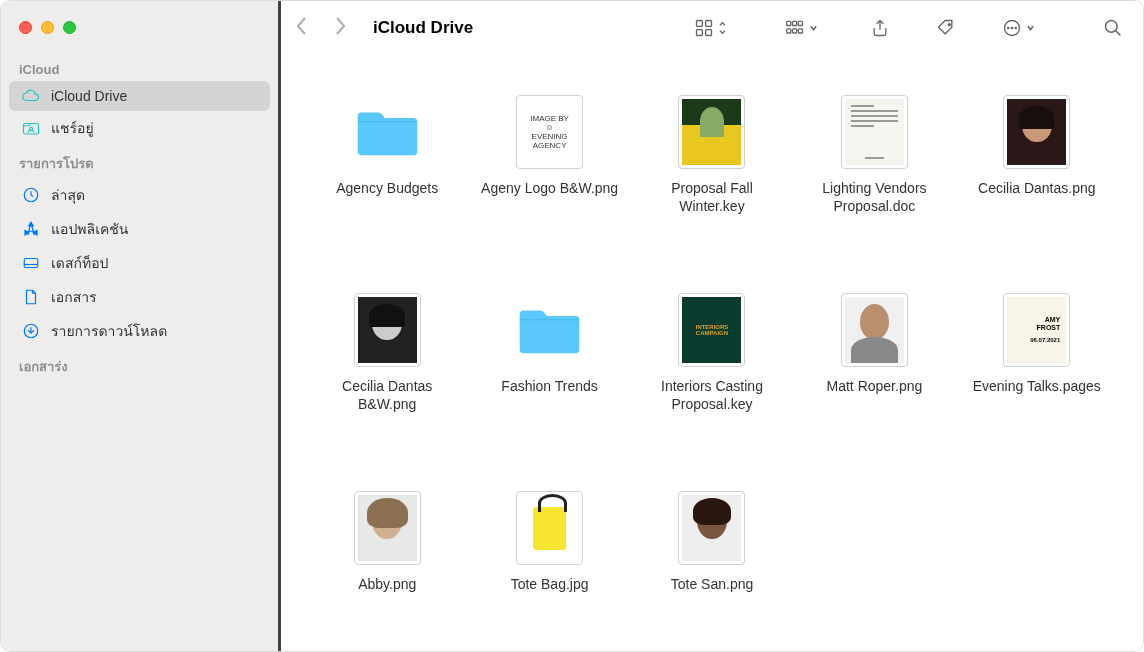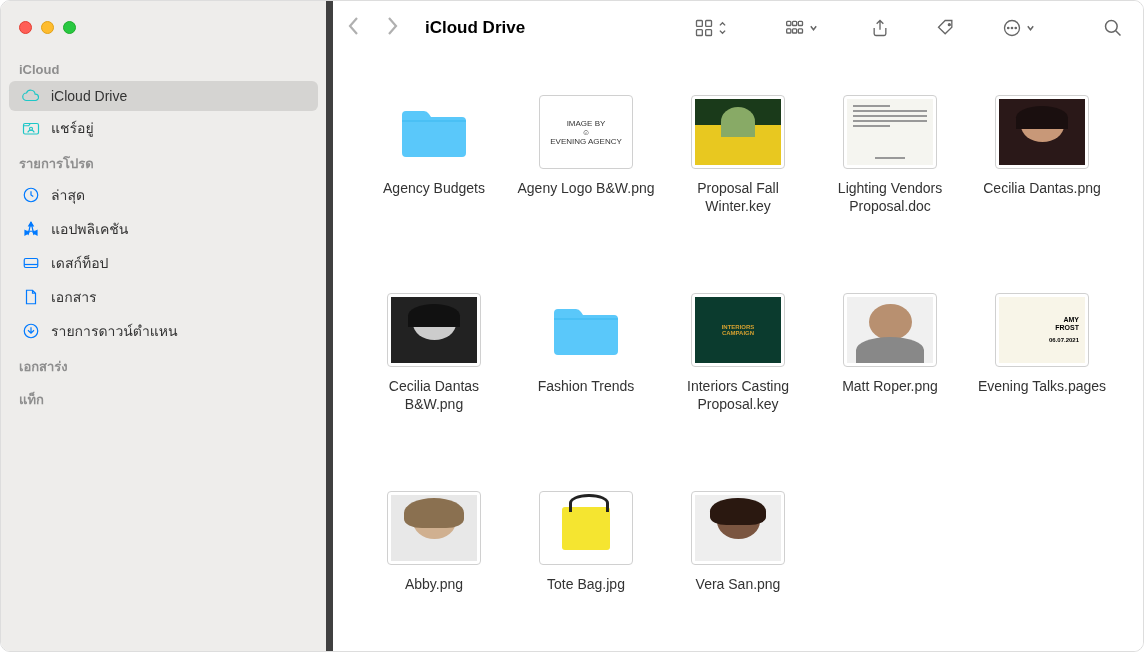--- a/index.html
+++ b/index.html
@@ -1,19 +1,19 @@
 <!DOCTYPE html>
 <html><head>
 <meta charset="utf-8">
 <style>
 * { margin: 0; padding: 0; box-sizing: border-box; font-family: -apple-system, BlinkMacSystemFont, "Helvetica Neue", sans-serif; }
 body { background: #fff; width: 1144px; height: 652px; overflow: hidden; }
 .window { display: flex; width: 100%; height: 100%; border-radius: 10px; overflow: hidden; border: 1px solid #ddd; }
 
-.sidebar { width: 332px; background: #eeedeb; border-right: 7px solid #404040; display: flex; flex-direction: column; padding-top: 16px; }
+.sidebar { width: 280px; background: #eeedeb; border-right: 3px solid #404040; display: flex; flex-direction: column; padding-top: 16px; }
 .traffic { display: flex; gap: 9px; padding: 4px 0 20px 18px; }
 .dot { width: 13px; height: 13px; border-radius: 50%; }
 .dot.red { background: #ff5f57; border: 0.5px solid #e33e32; }
 .dot.yellow { background: #febc2e; border: 0.5px solid #e1a116; }
 .dot.green { background: #28c840; border: 0.5px solid #1dad2b; }
 
 .section-header { font-size: 13px; font-weight: 600; color: #8e8e8e; padding: 8px 18px 4px; }
 .sidebar-item { display: flex; align-items: center; gap: 10px; padding: 6px 12px; margin: 0 8px; border-radius: 6px; font-size: 14px; color: #333; cursor: default; }
 .sidebar-item.selected { background: #d5d4d2; }
 .sidebar-item svg { width: 18px; height: 18px; flex-shrink: 0; }
@@ -25,21 +25,21 @@
 .nav-arrows svg { width: 14px; height: 20px; }
 .title { font-size: 17px; font-weight: 600; margin-left: 18px; }
 .spacer { flex: 1; }
 .tool-btn { display: flex; align-items: center; justify-content: center; padding: 4px 6px; color: #666; }
 .tool-btn svg { width: 20px; height: 20px; }
 .tool-group { display: flex; align-items: center; gap: 4px; }
 .chev-sm { width: 9px !important; height: 14px !important; }
 
 .file-grid { flex: 1; padding: 40px 30px 20px; display: grid; grid-template-columns: repeat(5, 1fr); column-gap: 10px; row-gap: 40px; overflow: auto; }
 .file-item { display: flex; flex-direction: column; align-items: center; text-align: center; }
-.thumb { width: 94px; height: 74px; border-radius: 4px; margin-bottom: 10px; display: flex; align-items: center; justify-content: center; }
+.thumb { width: 67px; height: 74px; border-radius: 4px; margin-bottom: 10px; display: flex; align-items: center; justify-content: center; }
 .thumb.bordered { border: 1px solid #d0d0d0; background: #fff; padding: 3px; }
 .thumb.bordered .inner { width: 100%; height: 100%; }
 .file-label { font-size: 14px; color: #333; line-height: 1.3; max-width: 150px; }
 
 .folder-svg { width: 72px; height: 60px; }
 
 .thumb-logo { display:flex; align-items:center; justify-content:center; font-size:8px; text-align:center; color:#333; }
 .thumb-proposal { background: linear-gradient(#1a3a1a 40%, #e8c820 40%); position:relative; }
 .thumb-proposal::after { content:''; position:absolute; top:12%; left:30%; width:40%; height:45%; background:#8a6; border-radius:50% 50% 0 0; }
 .thumb-doc { background:#f5f5f0; display:flex; flex-direction:column; padding:6px; gap:3px; }
@@ -135,24 +135,23 @@
           </span>
           <span>เอกสาร</span>
         </div>
         <div class="sidebar-item">
           <span class="ico">
             <svg viewBox="0 0 24 24" fill="none" stroke="#007aff" stroke-width="1.6">
               <circle cx="12" cy="12" r="9"></circle>
               <path d="M12 7 v7 M8 11 l4 4 l4-4"></path>
             </svg>
           </span>
-          <span>รายการดาวน์ตำแหน</span>
+          <span>รายการดาวน์โหลด</span>
         </div>
         <div class="section-header">เอกสาร่ง</div>
-        <div class="section-header">แท็ก</div>
       </div>
   </div>
 
   <div class="content">
     <div class="toolbar">
       <div class="nav-arrows">
         <span>
           <svg viewBox="0 0 12 20" fill="none" stroke="#b0b0b0" stroke-width="2.2">
               <path d="M9 2 L2 10 L9 18"></path>
             </svg>
@@ -315,18 +314,18 @@
             <div class="inner thumb-tote">
               <div class="bag"></div>
             </div>
           </div>
           <div class="file-label">Tote Bag.jpg</div>
         </div>
         <div class="file-item">
           <div class="thumb bordered">
             <div class="inner thumb-vera"></div>
           </div>
-          <div class="file-label">Vera San.png</div>
+          <div class="file-label">Tote San.png</div>
         </div>
       </div>
   </div>
 
 </div>
 
 </body></html>

